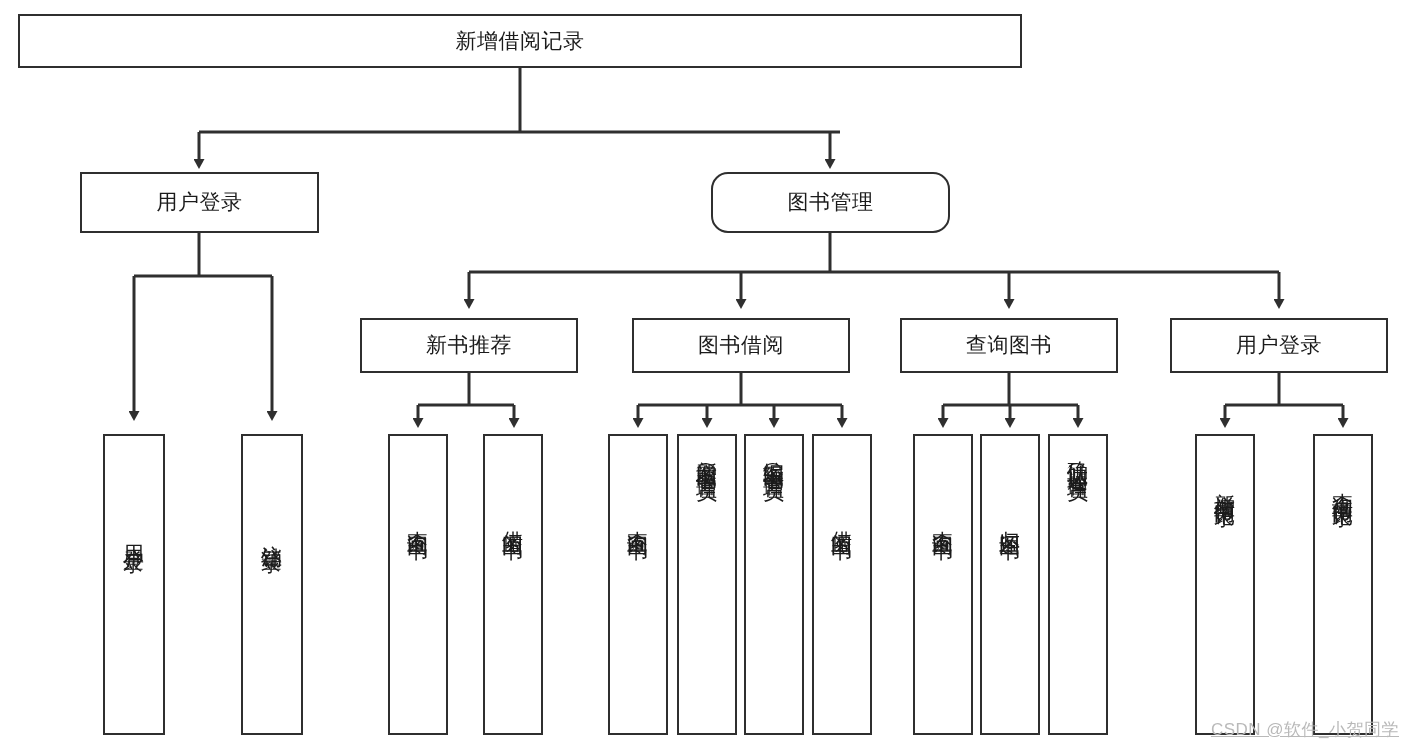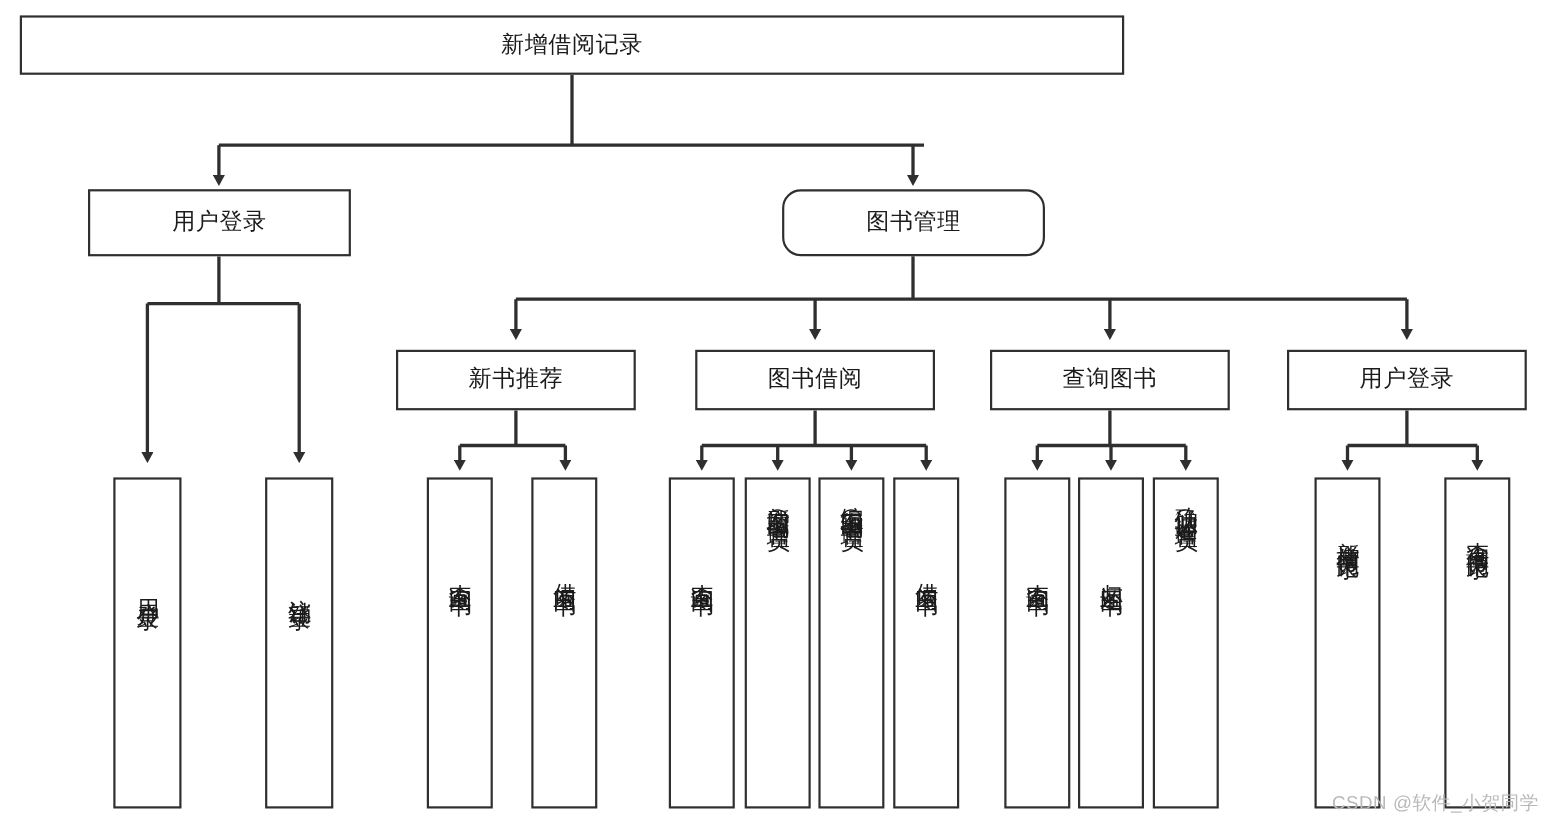--- a/index.html
+++ b/index.html
@@ -9,21 +9,21 @@
   svg#wires{position:absolute;left:0;top:0;width:1405px;height:747px;}
   .node{position:absolute;box-sizing:border-box;background:#ffffff;
         border:2.5px solid #2f2f2f;display:flex;align-items:center;
         justify-content:center;}
   .node .lbl{color:#1b1b1b;line-height:1.08;white-space:pre;}
   .h-node .lbl{font-size:21px;letter-spacing:.5px;}
   .v-node{align-items:flex-start;padding-top:8px;}
   .v-node .lbl{writing-mode:vertical-rl;text-orientation:upright;
         font-size:21px;letter-spacing:3px;line-height:1;}
   #watermark{position:absolute;right:6px;bottom:6px;font-size:17px;
-        color:#b9b9b9;letter-spacing:.5px;white-space:nowrap;}
+        color:#b9b9b9;letter-spacing:.5px;white-space:nowrap;text-decoration:underline;}
 </style>
 </head>
 <body>
 
 <div id="stage">
 
   <svg id="wires" viewBox="0 0 1405 747" xmlns="http://www.w3.org/2000/svg">
     <defs>
       <marker id="arr" markerWidth="10" markerHeight="11" refX="1" refY="5.5" orient="auto" markerUnits="userSpaceOnUse">
         <path d="M0,0 L10,5.5 L0,11 z" fill="#2f2f2f"></path>

